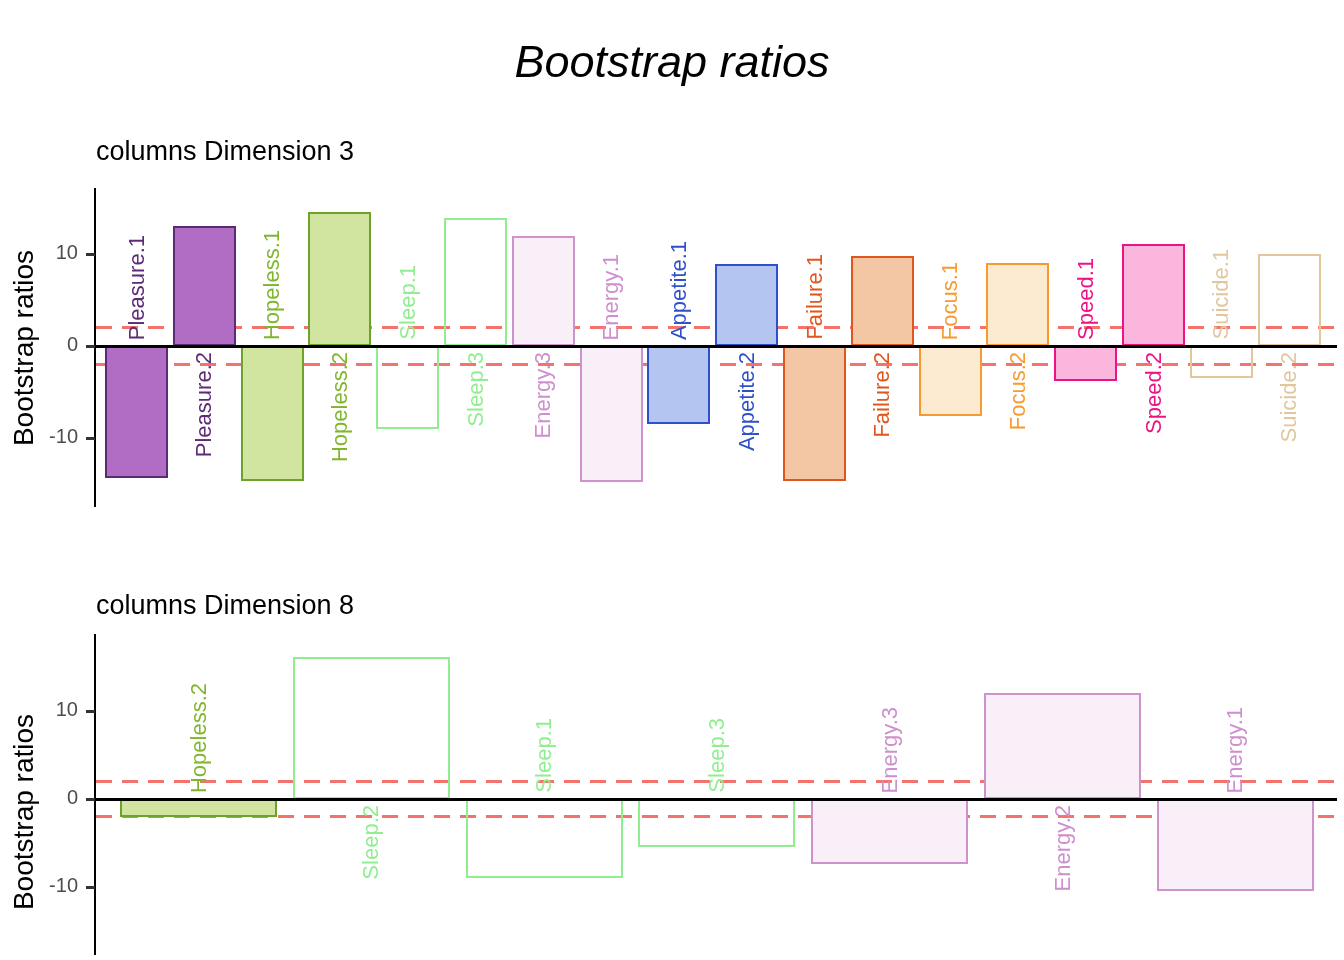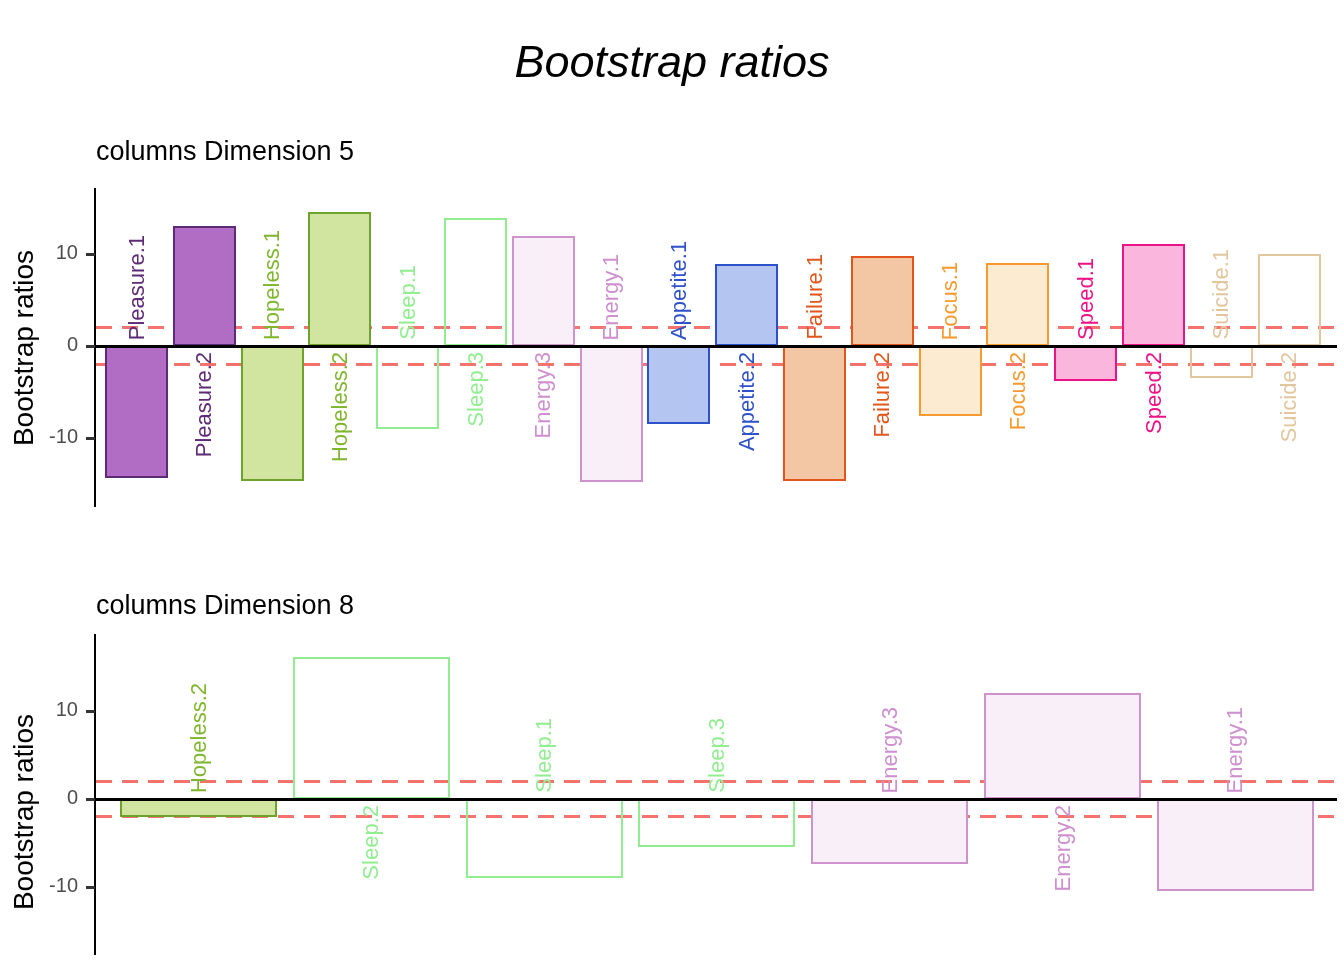--- a/index.html
+++ b/index.html
@@ -22,21 +22,21 @@
              font-size:22px;white-space:nowrap;line-height:26px;left:-13px;}
   .bar-label.above{bottom:0;}
   .bar-label.below{top:0;}
 </style>
 </head>
 <body>
 
 <div id="canvas">
   <div class="main-title">Bootstrap ratios</div>
   <div id="panels">
-      <div class="panel-title" style="left: 96px; top: 110px;">columns Dimension 5</div>
+      <div class="panel-title" style="left: 96px; top: 110px;">columns Dimension 3</div>
       <div class="ylab-anchor" style="left: 8px; top: 322px;">
         <div class="ylab">Bootstrap ratios</div>
       </div>
       <div class="dash-line" style="left: 96px; top: 300.1px; width: 1241px; background: repeating-linear-gradient(to right, rgb(244, 115, 108) 0px, rgb(244, 115, 108) 16px, transparent 16px, transparent 26px);"></div>
       <div class="dash-line" style="left: 96px; top: 336.9px; width: 1241px; background: repeating-linear-gradient(to right, rgb(244, 115, 108) 0px, rgb(244, 115, 108) 16px, transparent 16px, transparent 26px);"></div>
       <div class="bar" style="left: 105px; width: 63px; height: 131.56px; top: 320px; background: rgb(177, 109, 196); border-color: rgb(93, 42, 117);"></div>
       <div class="bar-label-anchor" style="left: 136.5px; top: 314px;">
         <div class="bar-label above" style="color: rgb(93, 42, 117);">Pleasure.1</div>
       </div>
       <div class="bar" style="left: 172.8px; width: 63px; height: 119.6px; top: 200.4px; background: rgb(177, 109, 196); border-color: rgb(93, 42, 117);"></div>

